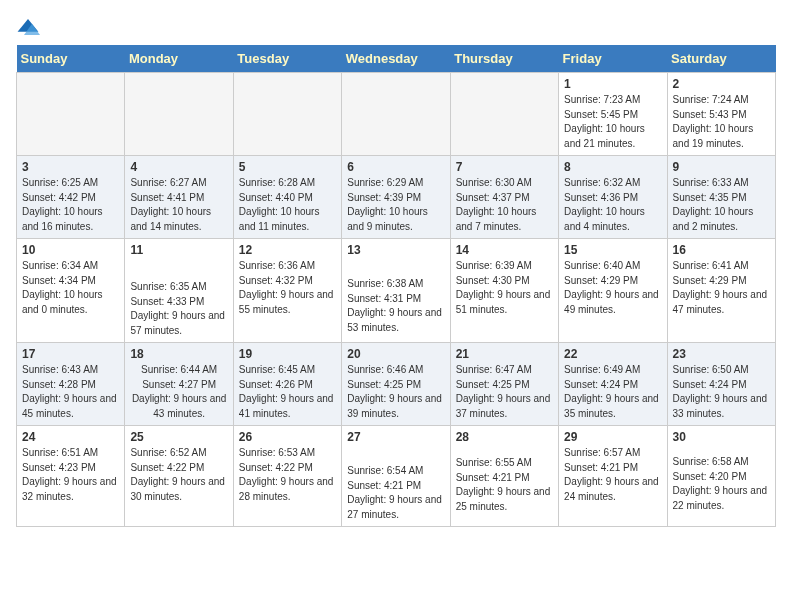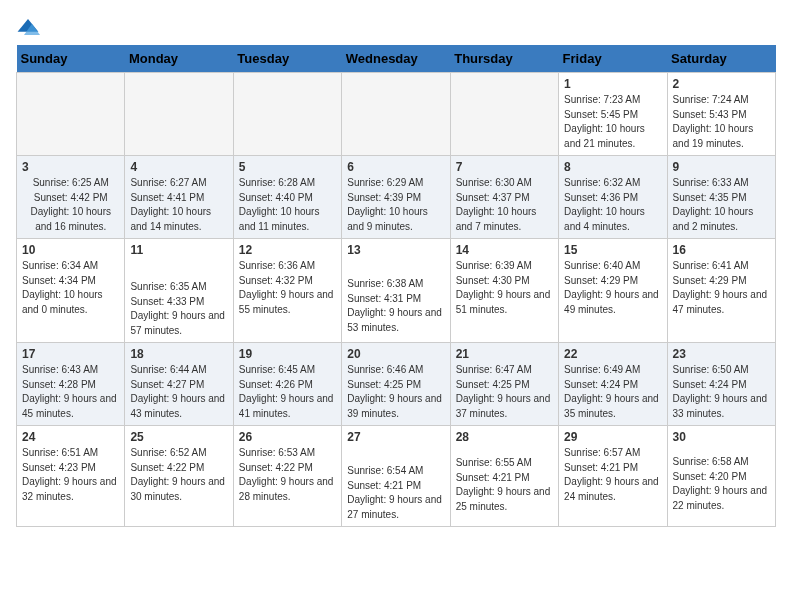--- a/index.html
+++ b/index.html
@@ -47,21 +47,21 @@
       font-size: 16px;
       color: #333;
     }
     table {
       width: 100%;
       border-collapse: collapse;
       table-layout: fixed;
     }
     th {
       background-color: #3a7bbf;
-      color: #000000;
+      color: #fef9c3;
       padding: 6px 4px;
       text-align: left;
       font-size: 13px;
       font-weight: bold;
     }
     td {
       border: 1px solid #ccc;
       vertical-align: top;
       padding: 4px 5px;
       font-size: 10.5px;
@@ -134,21 +134,21 @@
         <td>
           <span class="day-number">2</span>
           <div class="day-info" style="white-space: pre-line;">Sunrise: 7:24 AM
 Sunset: 5:43 PM
 Daylight: 10 hours and 19 minutes.</div>
         </td>
       </tr>
       <tr class="row-alt">
         <td>
           <span class="day-number">3</span>
-          <div class="day-info" style="white-space: pre-line; text-align: center;">Sunrise: 6:25 AM
+          <div class="day-info" style="white-space: pre-line;">Sunrise: 6:25 AM
 Sunset: 4:42 PM
 Daylight: 10 hours and 16 minutes.</div>
         </td>
         <td>
           <span class="day-number">4</span>
           <div class="day-info" style="white-space: pre-line;">Sunrise: 6:27 AM
 Sunset: 4:41 PM
 Daylight: 10 hours and 14 minutes.</div>
         </td>
         <td>
@@ -228,21 +228,21 @@
       </tr>
       <tr class="row-alt">
         <td>
           <span class="day-number">17</span>
           <div class="day-info" style="white-space: pre-line;">Sunrise: 6:43 AM
 Sunset: 4:28 PM
 Daylight: 9 hours and 45 minutes.</div>
         </td>
         <td>
           <span class="day-number">18</span>
-          <div class="day-info" style="white-space: pre-line;">Sunrise: 6:44 AM
+          <div class="day-info" style="white-space: pre-line; text-align: center;">Sunrise: 6:44 AM
 Sunset: 4:27 PM
 Daylight: 9 hours and 43 minutes.</div>
         </td>
         <td>
           <span class="day-number">19</span>
           <div class="day-info" style="white-space: pre-line;">Sunrise: 6:45 AM
 Sunset: 4:26 PM
 Daylight: 9 hours and 41 minutes.</div>
         </td>
         <td>

